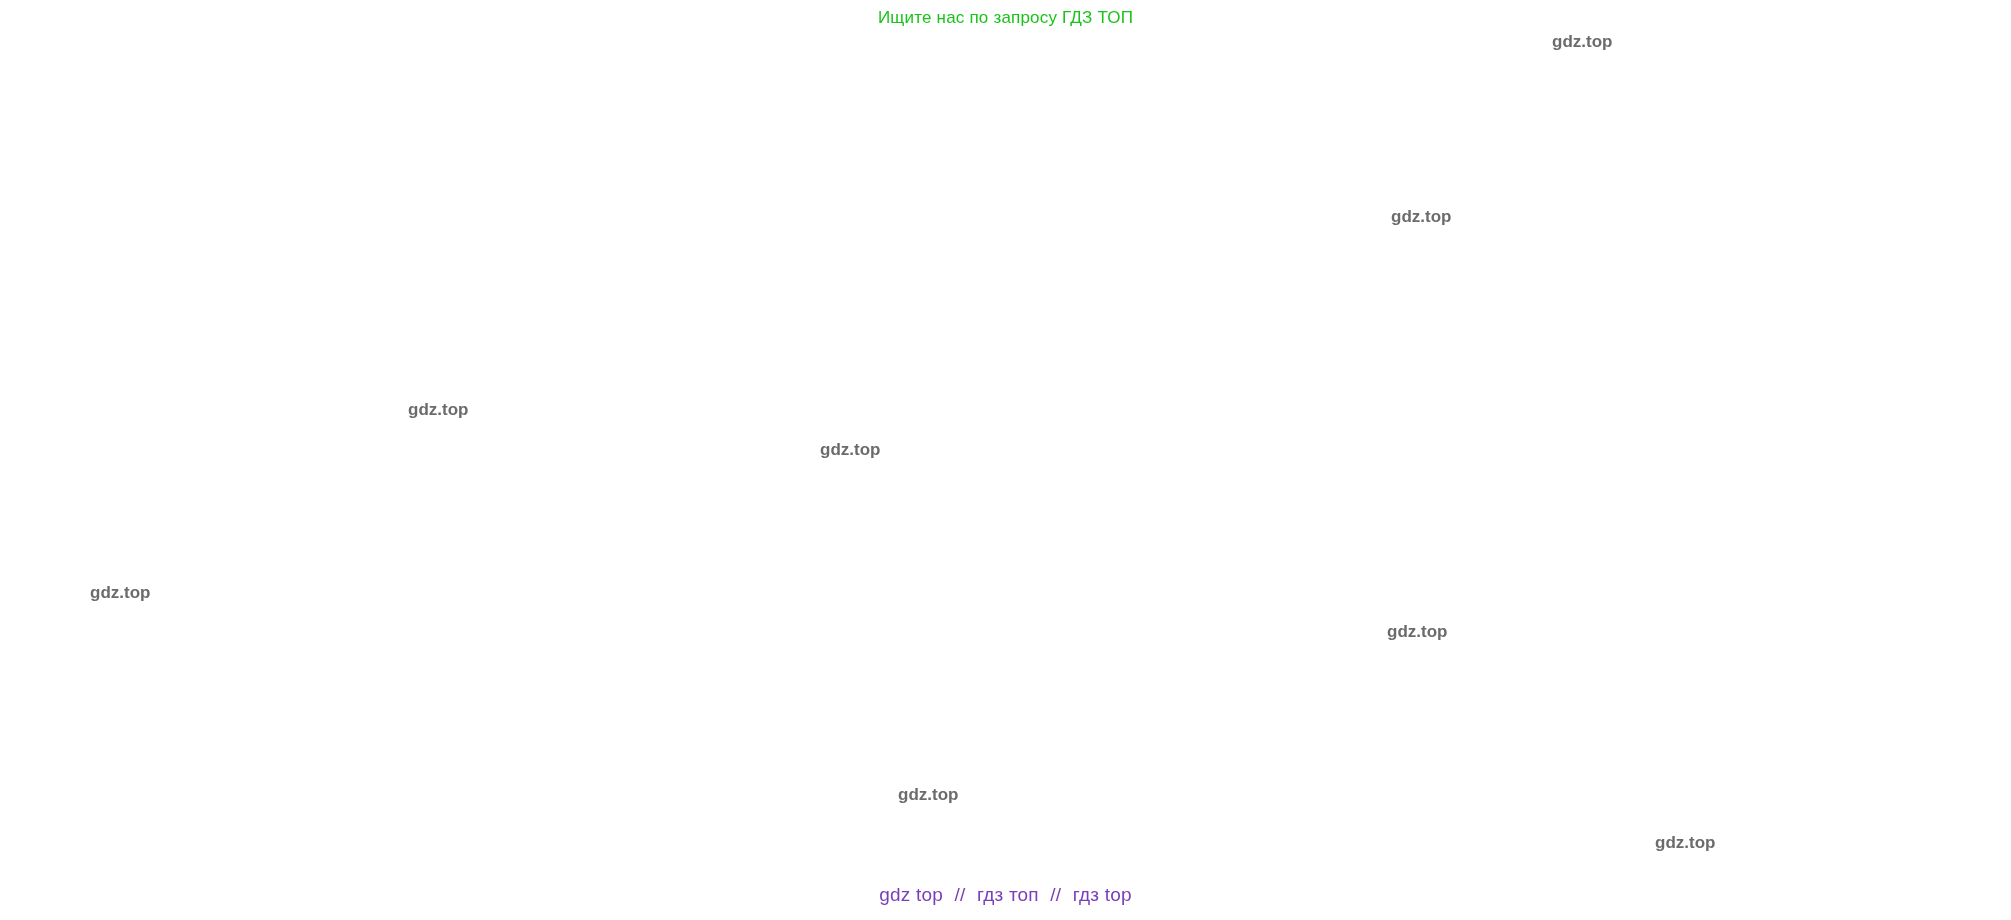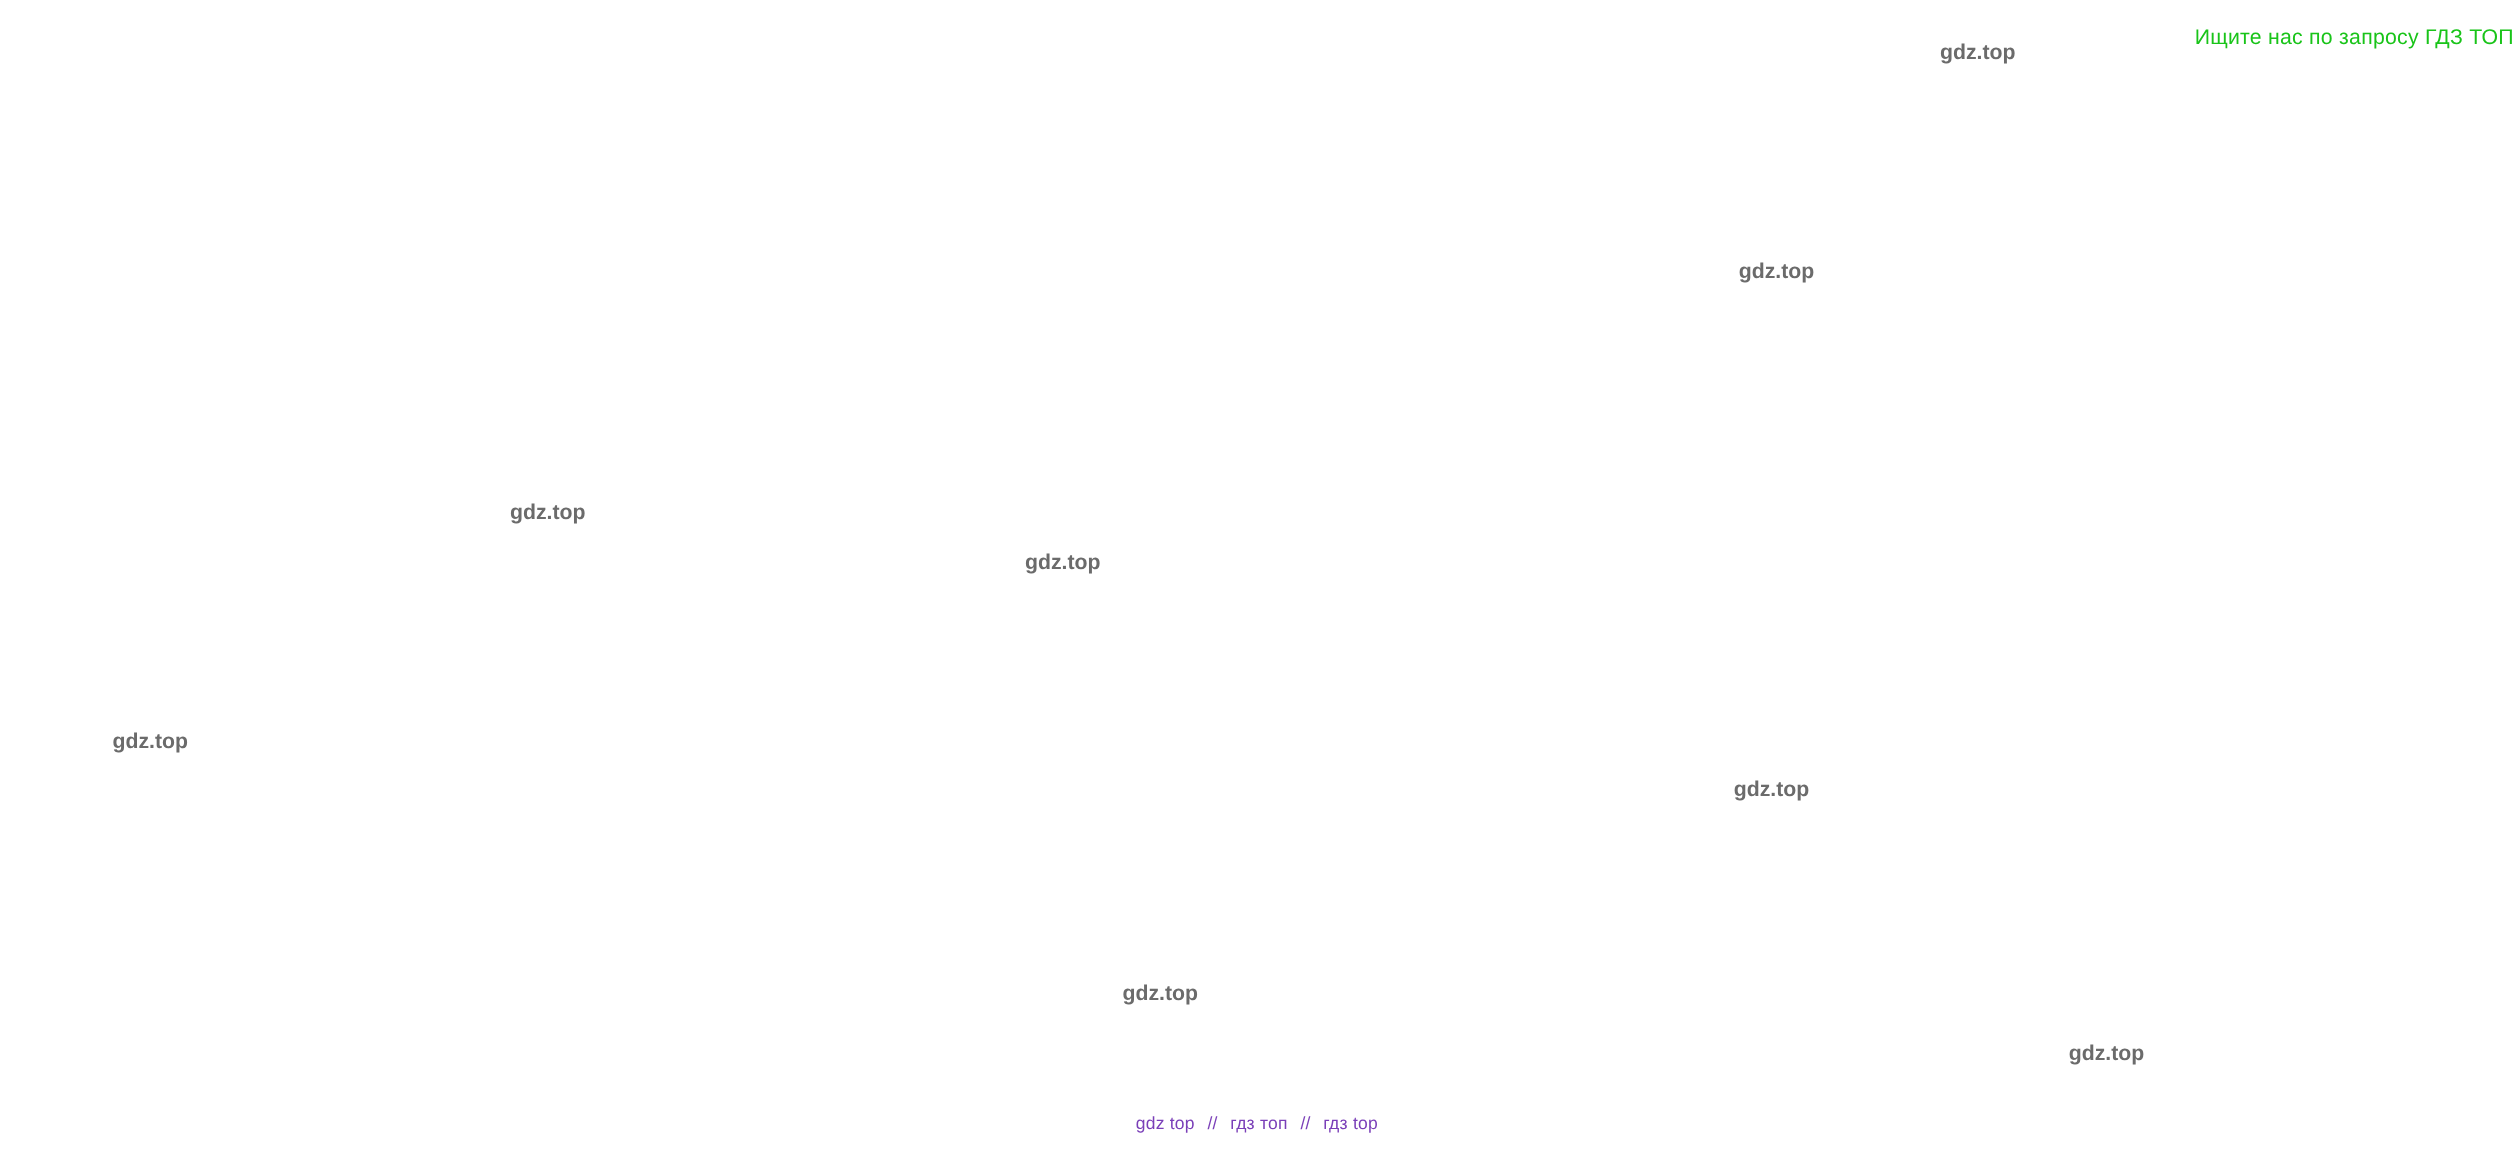--- a/index.html
+++ b/index.html
@@ -13,25 +13,25 @@
     position: relative;
     font-family: "Liberation Sans", sans-serif;
     overflow: hidden;
   }
 
   .top-banner {
     position: absolute;
     top: 0;
     left: 0;
     width: 100%;
-    text-align: right;
+    text-align: center;
     font-size: 17px;
     color: #19c419;
     font-family: "Liberation Sans", sans-serif;
-    padding-top: 20px;
+    padding-top: 8px;
     letter-spacing: 0.2px;
   }
 
   .content {
     position: absolute;
     top: 40px;
     left: 30px;
     width: 1955px;
   }
 
@@ -66,21 +66,21 @@
     white-space: nowrap;
     pointer-events: none;
   }
 
   .bottom-links {
     position: absolute;
     bottom: 14px;
     left: 0;
     width: 100%;
     text-align: center;
-    font-size: 14px;
+    font-size: 19px;
     font-family: "Liberation Sans", sans-serif;
     color: #7a3fb8;
     letter-spacing: 0.2px;
   }
   .bottom-links span {
     color: #7a3fb8;
   }
   .bottom-links .sep {
     color: #7a3fb8;
     margin: 0 6px;

